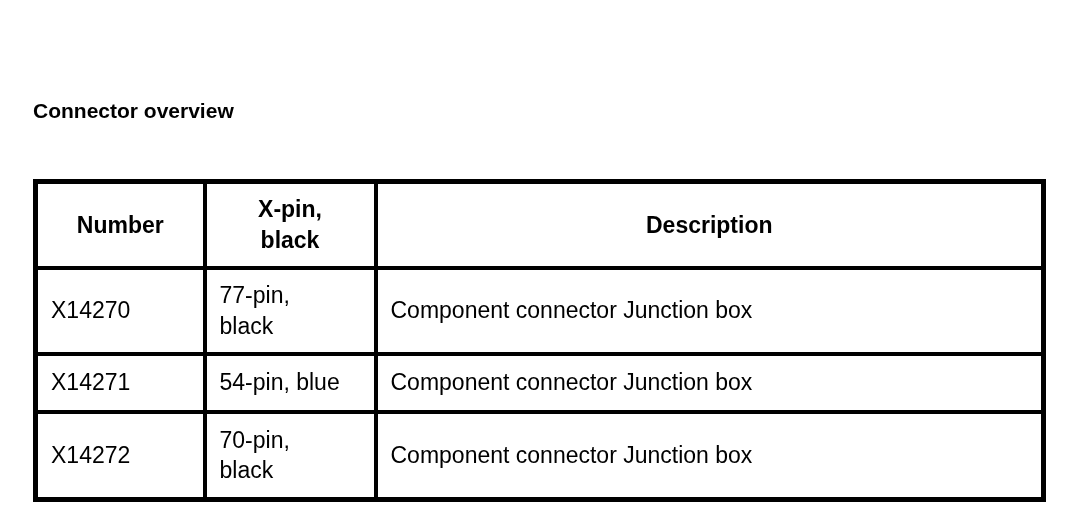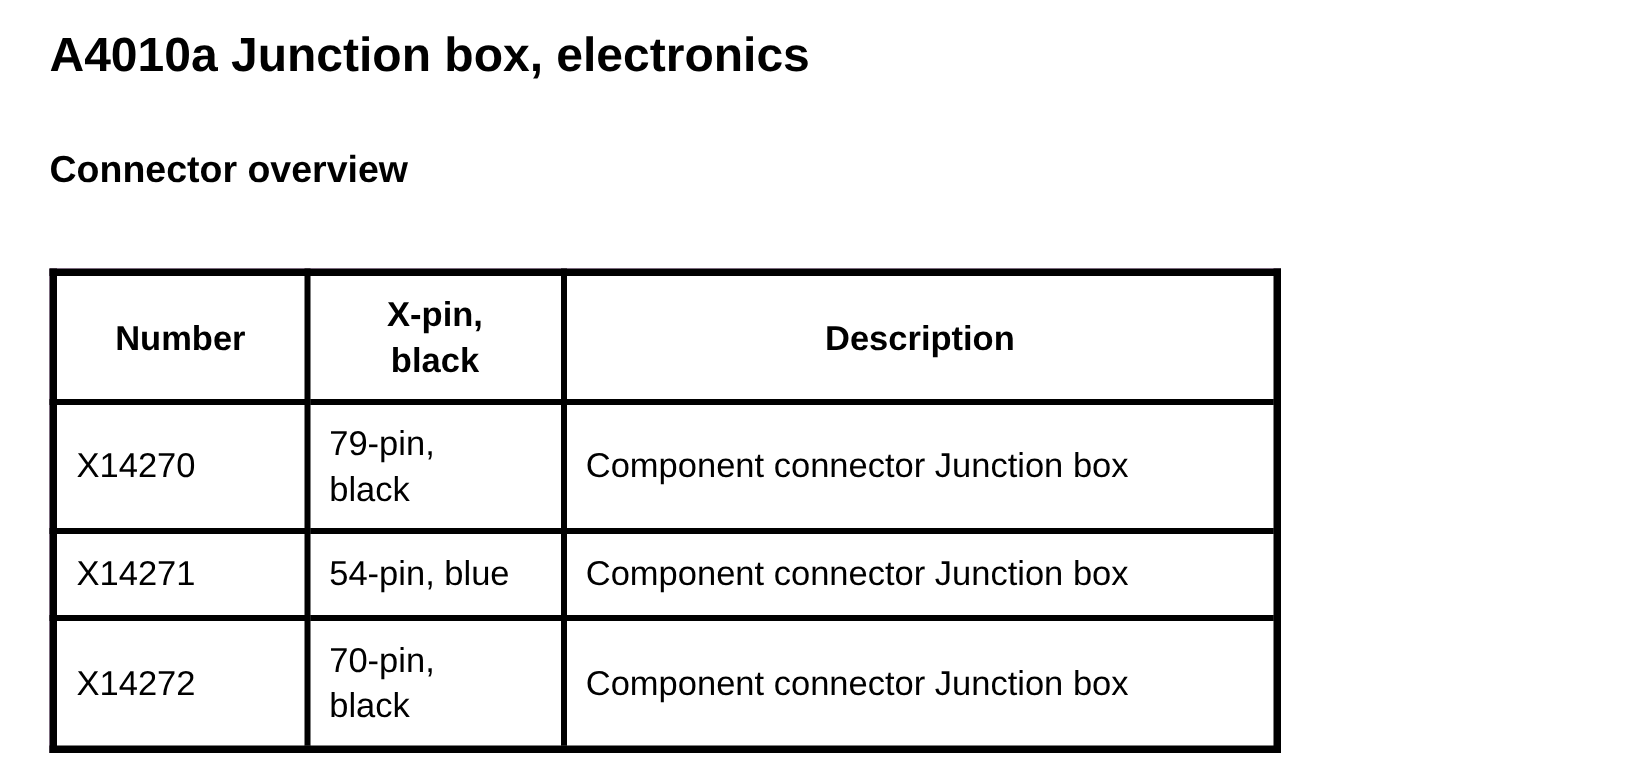--- a/index.html
+++ b/index.html
@@ -21,32 +21,33 @@
     top: 18px;
     font-size: 32px;
     font-weight: bold;
     letter-spacing: 0px;
     white-space: nowrap;
   }
   .section-heading {
     position: absolute;
     left: 33px;
     top: 99px;
-    font-size: 25px;
+    font-size: 21px;
     font-weight: bold;
     white-space: nowrap;
   }
   table.connector-table {
     position: absolute;
     left: 33px;
     top: 179px;
-    width: 821px;
+    width: 1013px;
     border-collapse: collapse;
     table-layout: fixed;
-    background: #f0abfc;
+    background: #bef264;
+    border-radius: 23px;
   }
   table.connector-table,
   table.connector-table th,
   table.connector-table td {
     border: 4px solid #000000;
   }
   table.connector-table { border-width: 5px; }
   table.connector-table th,
   table.connector-table td {
     font-size: 23px;
@@ -71,42 +72,41 @@
   tr.header-row { height: 86px; }
   tr.row-0 { height: 86px; }
   tr.row-1 { height: 58px; }
   tr.row-2 { height: 88px; }
 </style>
 </head>
 <body>
 
 <div class="page">
 
-  <h1 class="doc-title">A4010a Junction box, electronics</h1>
 
   <h2 class="section-heading">Connector overview</h2>
 
   <table class="connector-table">
     <colgroup>
       <col class="col-number">
       <col class="col-pin">
       <col class="col-desc">
     </colgroup>
     <thead>
       <tr class="header-row">
         <th>Number</th>
         <th>X-pin,
 black</th>
         <th>Description</th>
       </tr>
     </thead>
     <tbody>
       <tr class="row-0">
         <td>X14270</td>
-        <td>79-pin,
+        <td>77-pin,
 black</td>
         <td>Component connector Junction box</td>
       </tr>
       <tr class="row-1">
         <td>X14271</td>
         <td>54-pin, blue</td>
         <td>Component connector Junction box</td>
       </tr>
       <tr class="row-2">
         <td>X14272</td>

